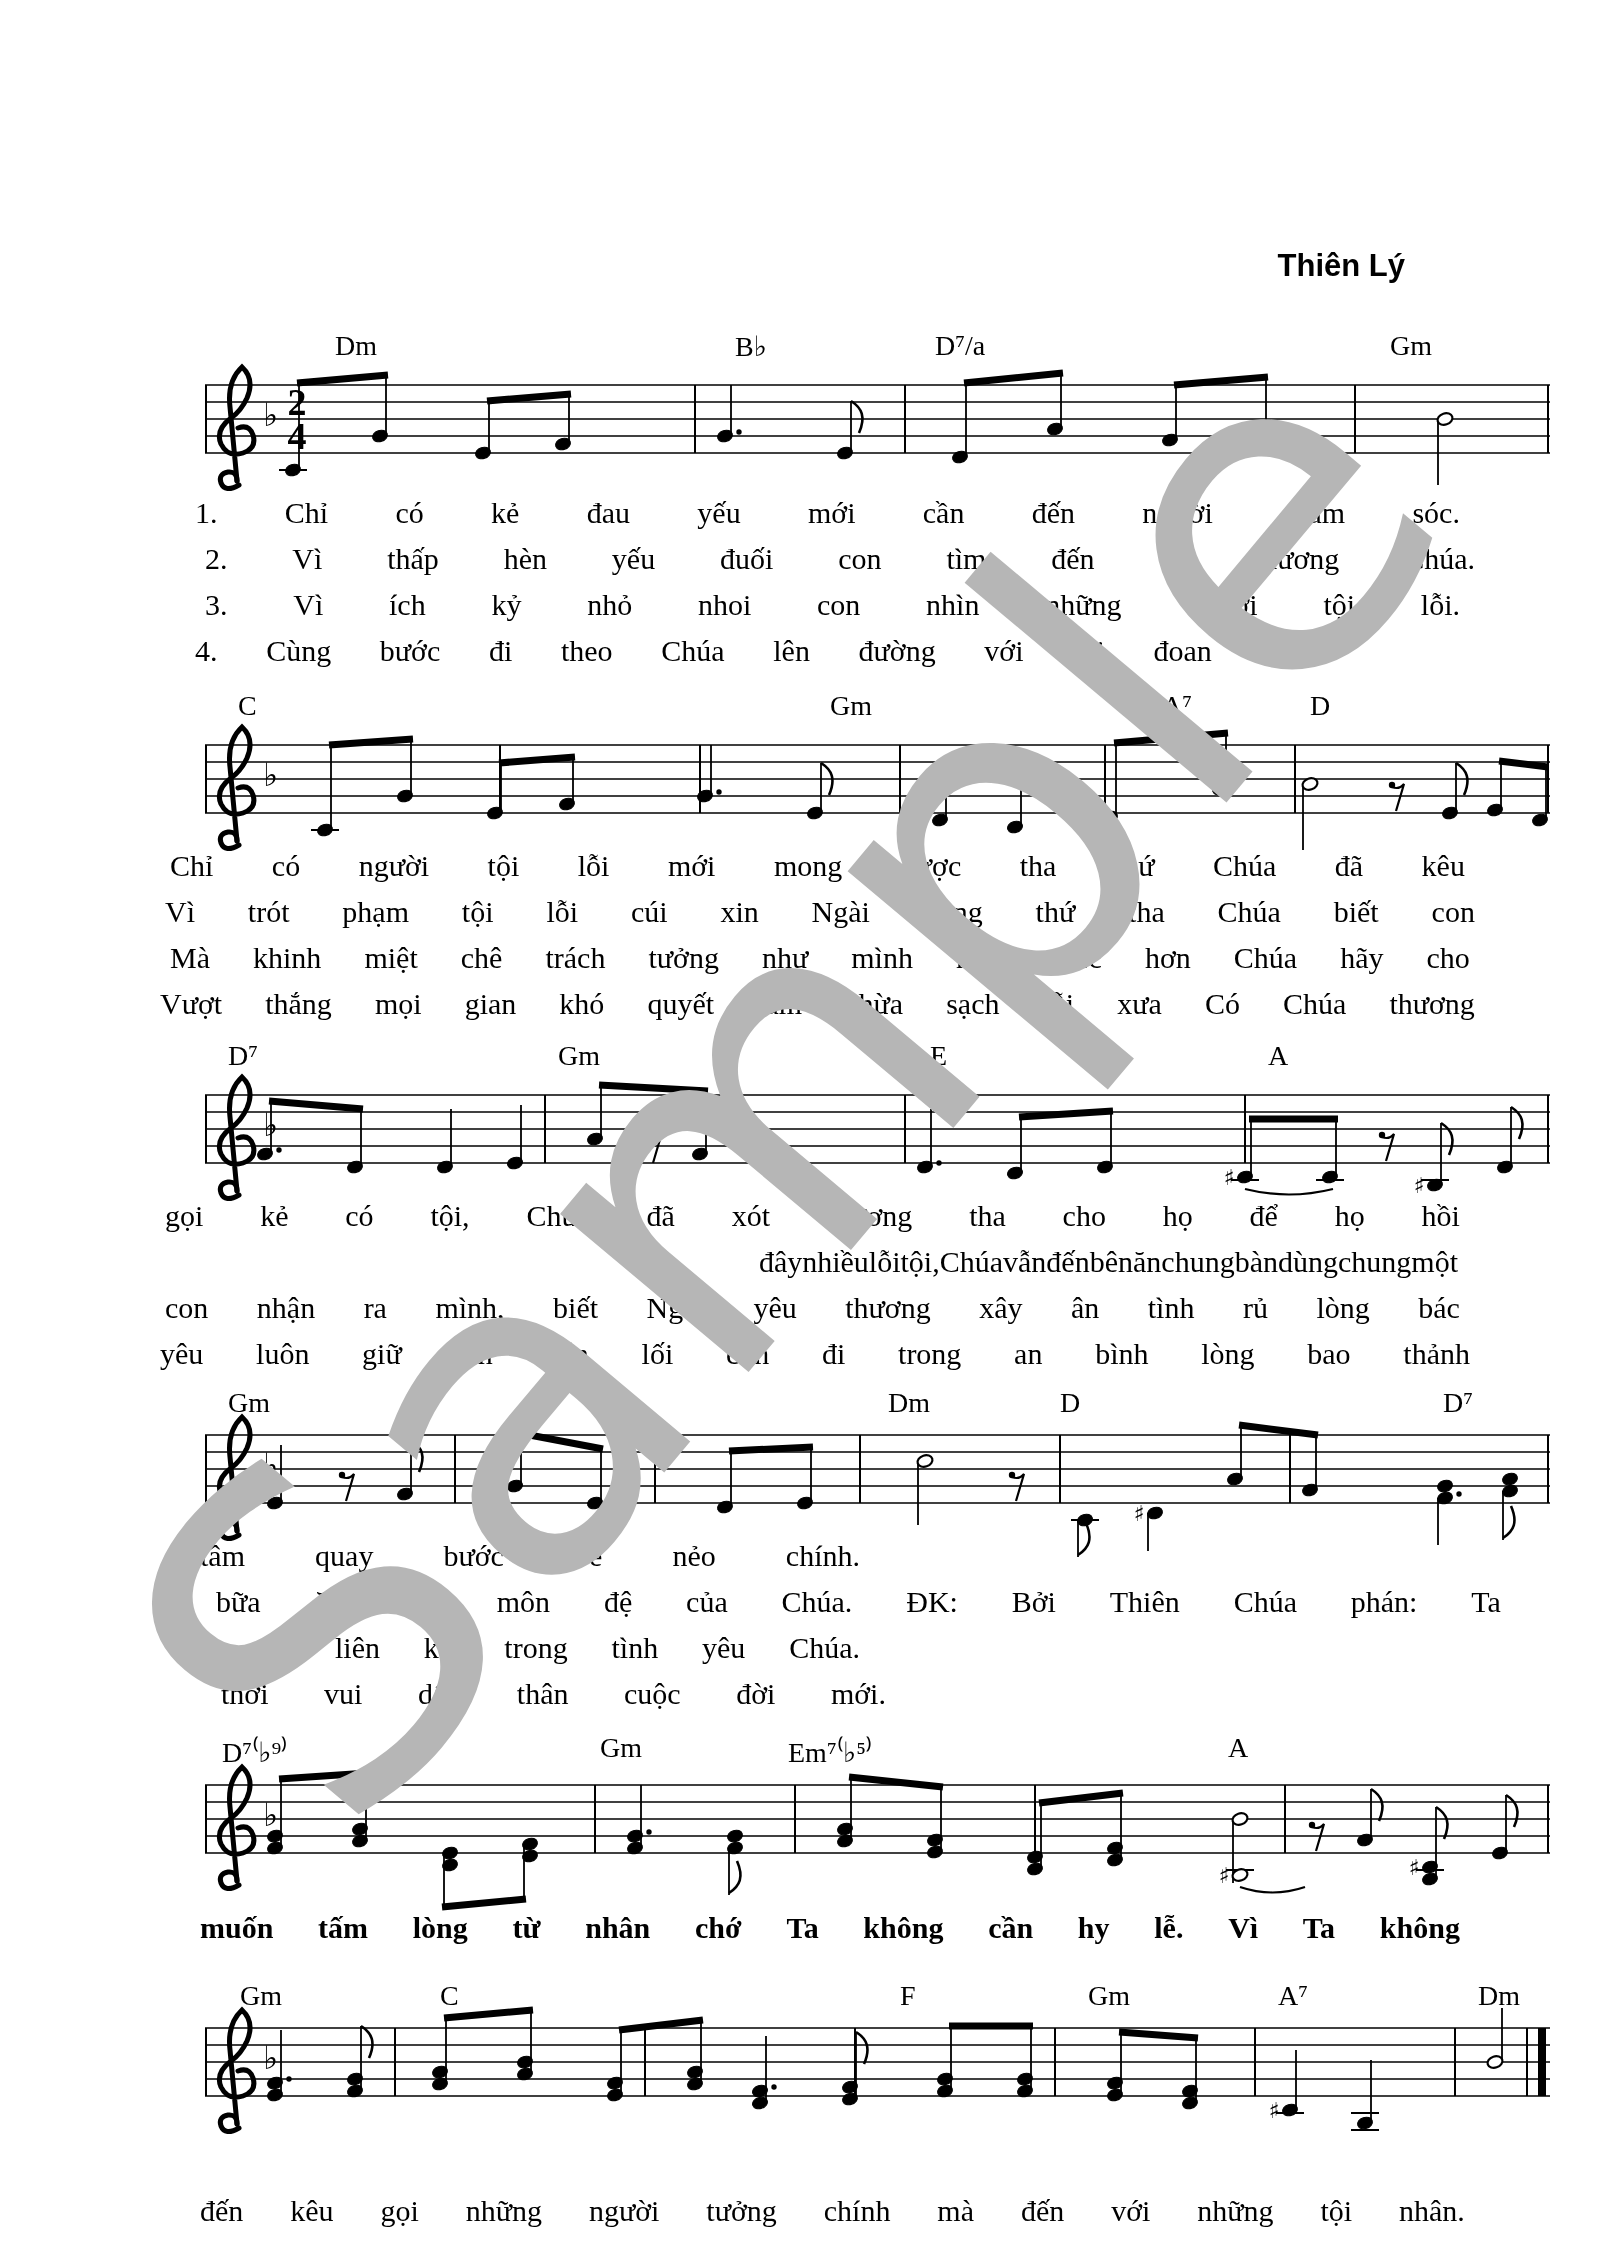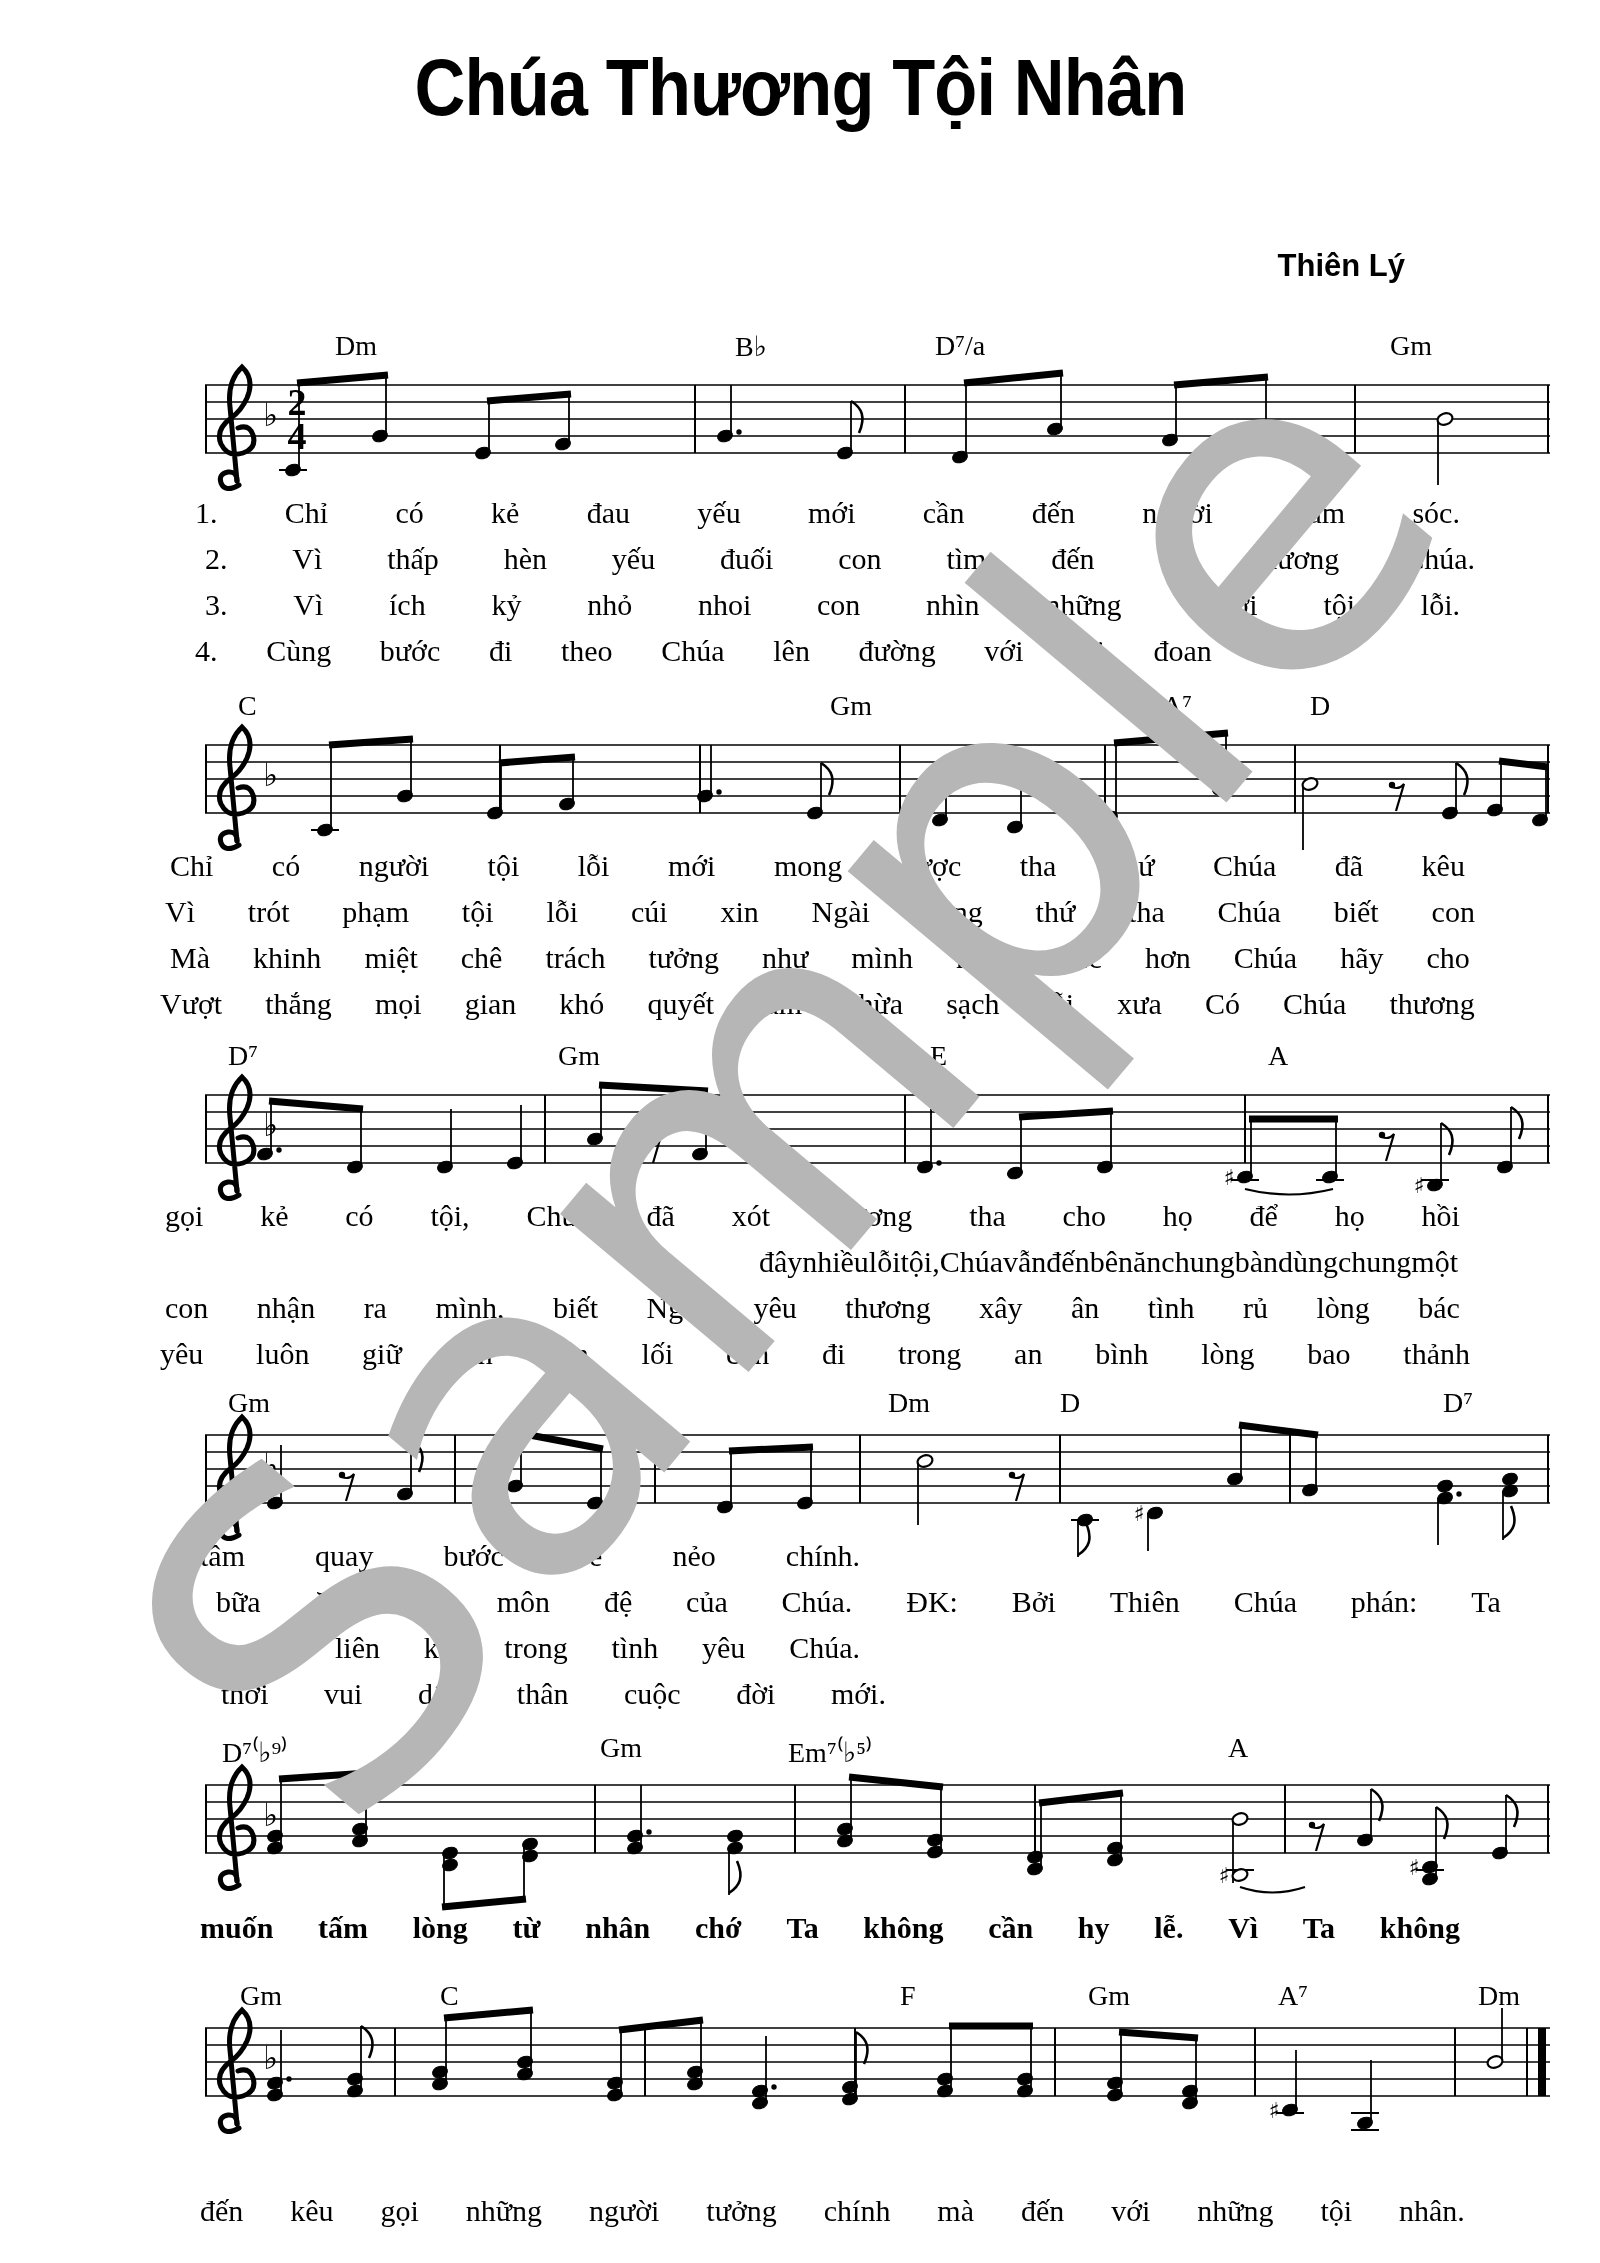--- a/index.html
+++ b/index.html
@@ -38,21 +38,20 @@
     transform:translate(-50%,-50%) rotate(-50deg);
     font-family:"DejaVu Sans", sans-serif;font-weight:400;
     font-size:450px;line-height:1;letter-spacing:0.02em;
     color:#b6b6b6;z-index:60;pointer-events:none;white-space:nowrap;
   }
 </style>
 </head>
 <body>
 
 <div class="page">
-  <div class="title"><span class="squeeze">Chúa Thương Tội Nhân</span></div>
   <div class="author">Thiên Lý</div>
   <div id="systems">
       <div class="chord" style="left: 335px; top: 330px;">Dm</div>
       <div class="chord" style="left: 735px; top: 330px;">B♭</div>
       <div class="chord" style="left: 935px; top: 330px;">D⁷/a</div>
       <div class="chord" style="left: 1390px; top: 330px;">Gm</div>
       <svg viewBox="0 0 1345 180" class="staff-svg" style="top: 345px;">
         <line x1="0" y1="40" x2="1345" y2="40" stroke="#000" stroke-width="1.6"></line>
         <line x1="0" y1="57" x2="1345" y2="57" stroke="#000" stroke-width="1.6"></line>
         <line x1="0" y1="74" x2="1345" y2="74" stroke="#000" stroke-width="1.6"></line>

